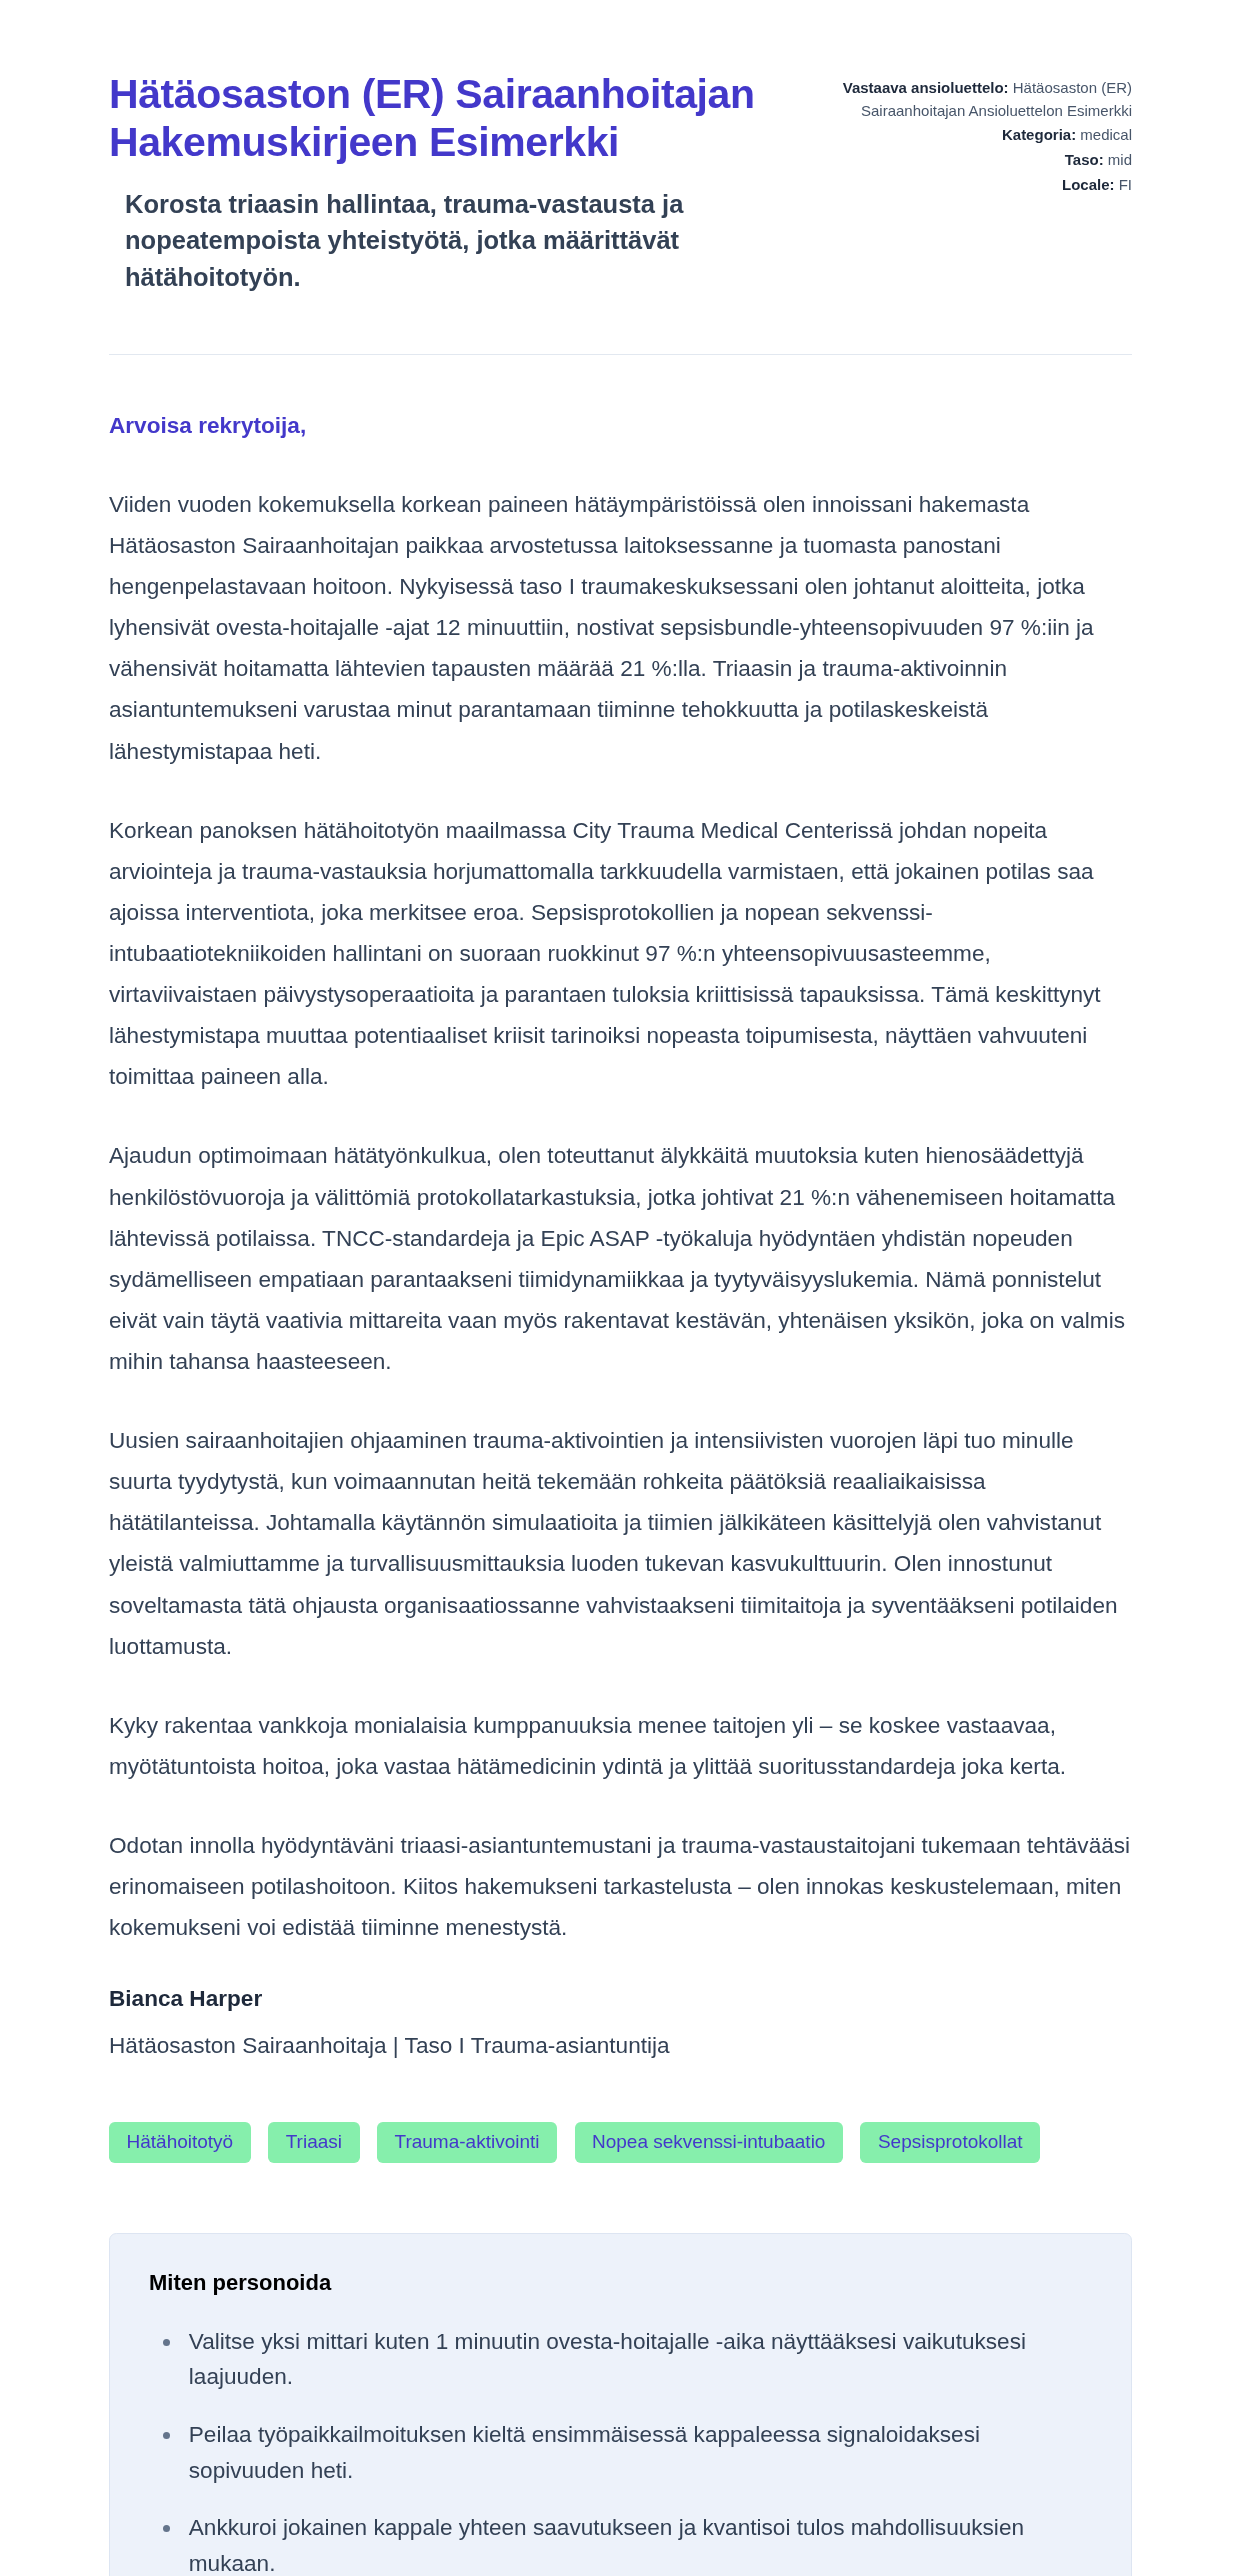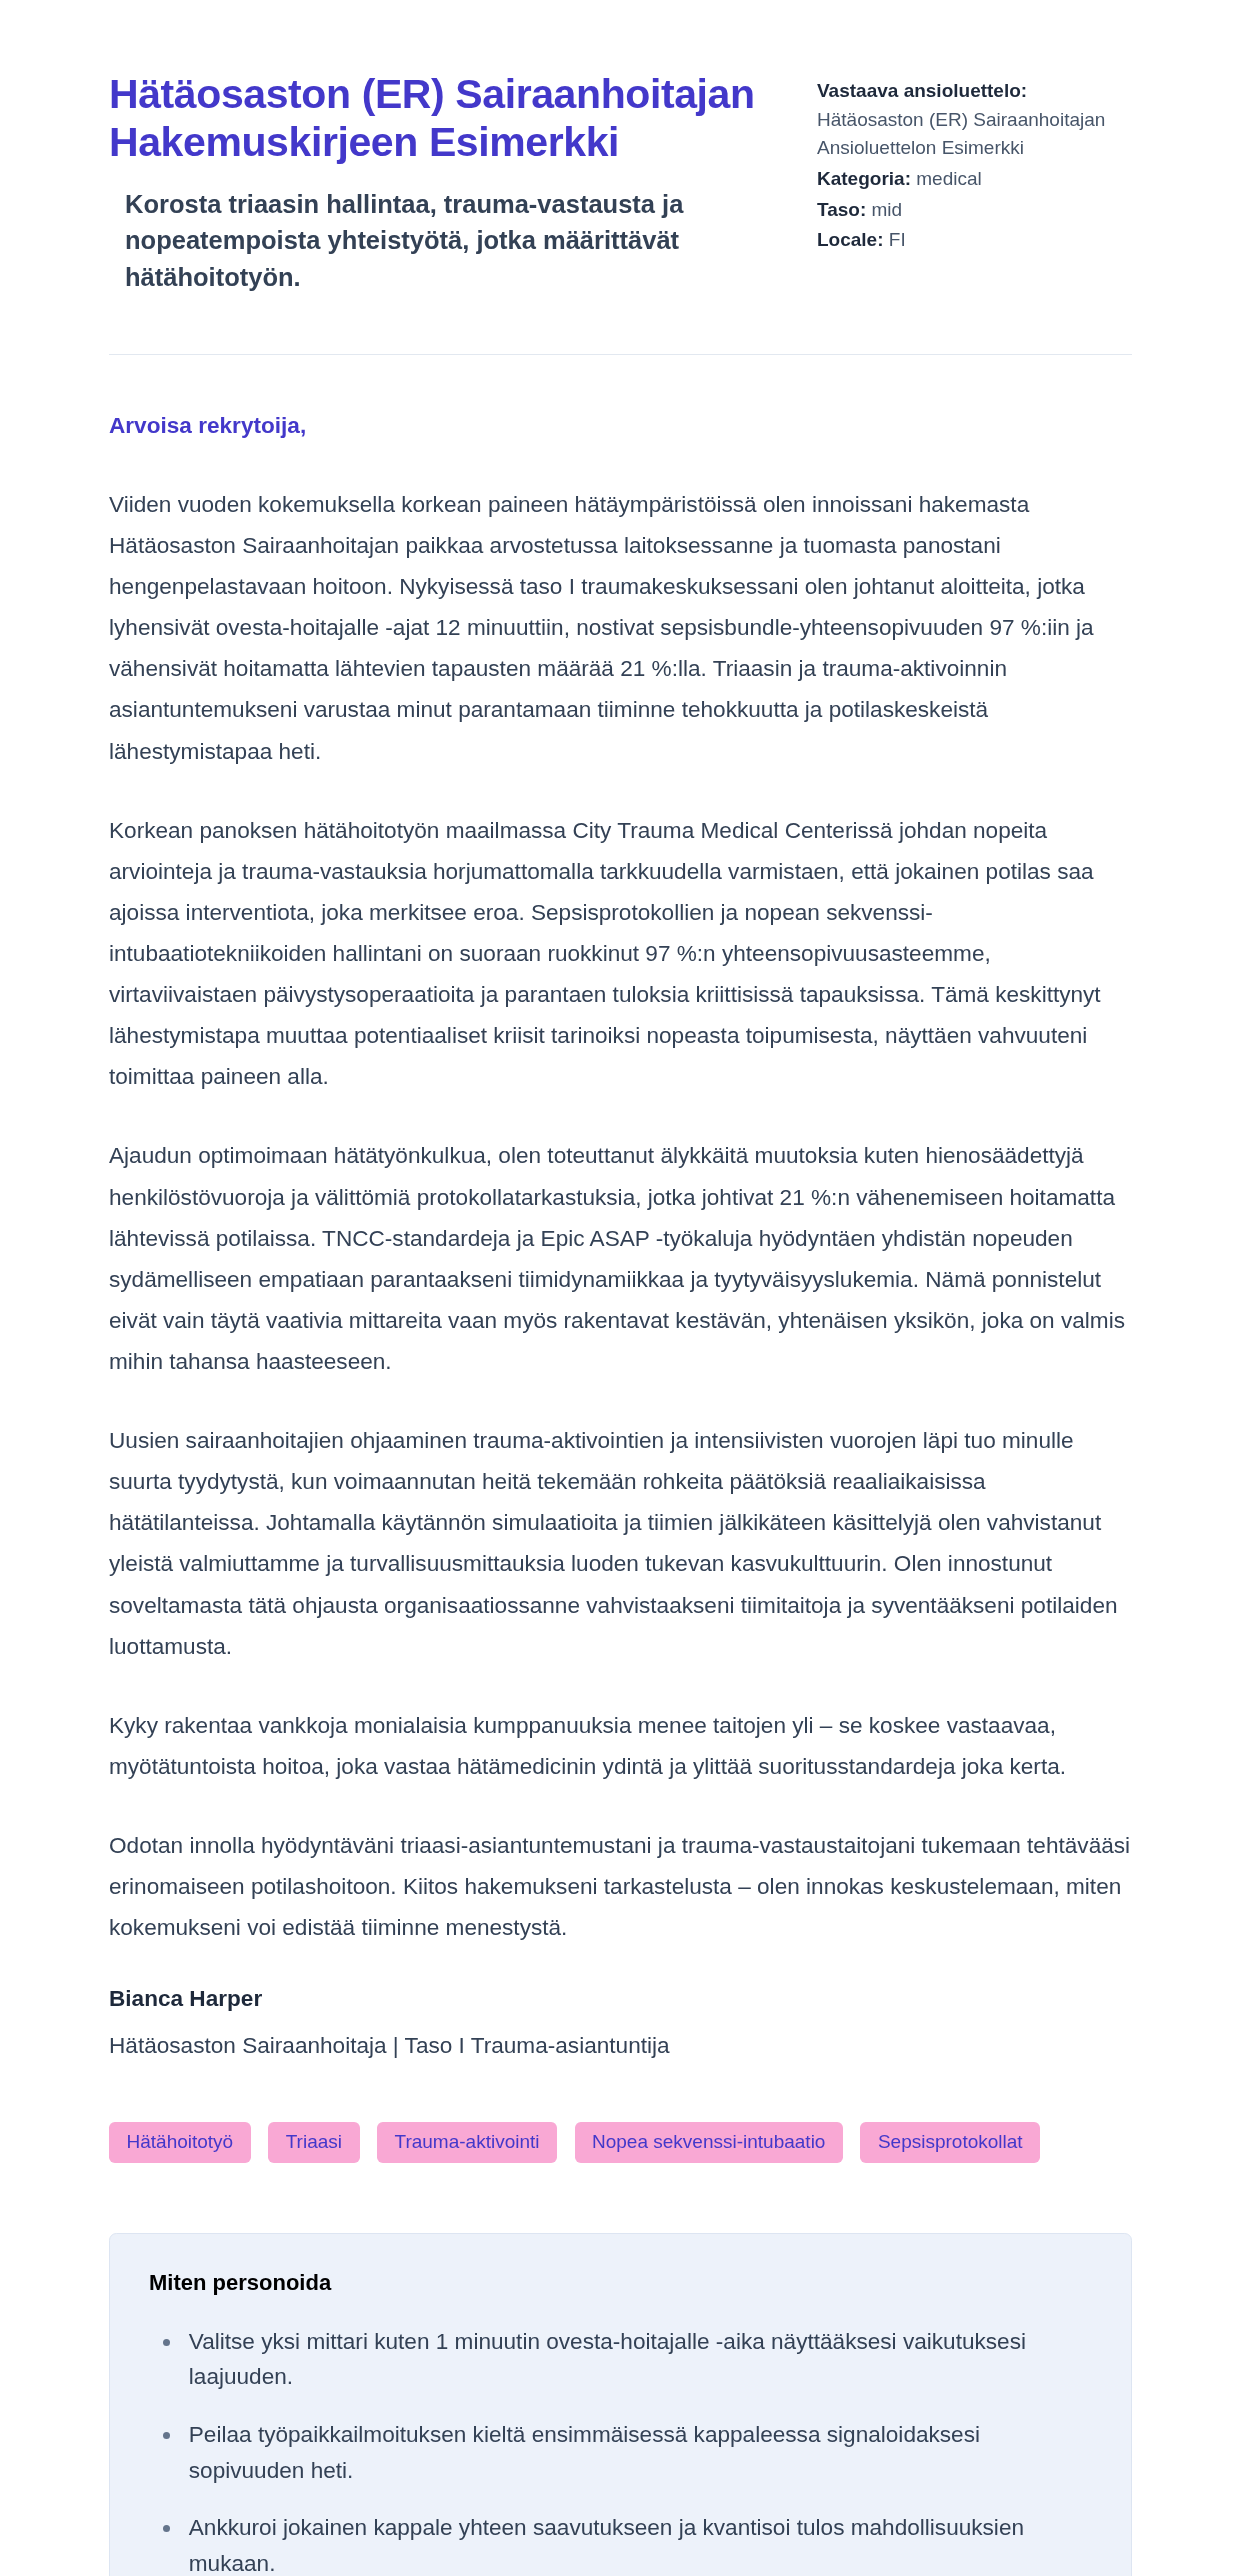--- a/index.html
+++ b/index.html
@@ -37,22 +37,22 @@
     margin: 16px;
     font-size: 25.5px;
     line-height: 1.44;
     font-weight: 700;
     color: #334155;
     max-width: 623px;
   }
   .meta {
     width: 315px;
     flex-shrink: 0;
-    text-align: left;
-    font-size: 19px;
+    text-align: right;
+    font-size: 15px;
     line-height: 1.5;
     padding-top: 7.3px;
   }
   .meta-item { margin-bottom: 2.2px; }
   .meta-label { font-weight: 700; color: #1e293b; }
   .meta-value { color: #475569; }
 
   .divider {
     border: none;
     border-top: 1.5px solid #e2e8f0;
@@ -87,21 +87,21 @@
   }
 
   
   .tags {
     display: flex;
     flex-wrap: wrap;
     gap: 17.5px;
     margin-top: 63px;
   }
   .tag {
-    background: #f9a8d4;
+    background: #86efac;
     color: #4338ca;
     font-size: 19px;
     font-weight: 500;
     padding: 9.5px 17.5px;
     border-radius: 5.8px;
     white-space: nowrap;
   }
 
   
   .tips {

